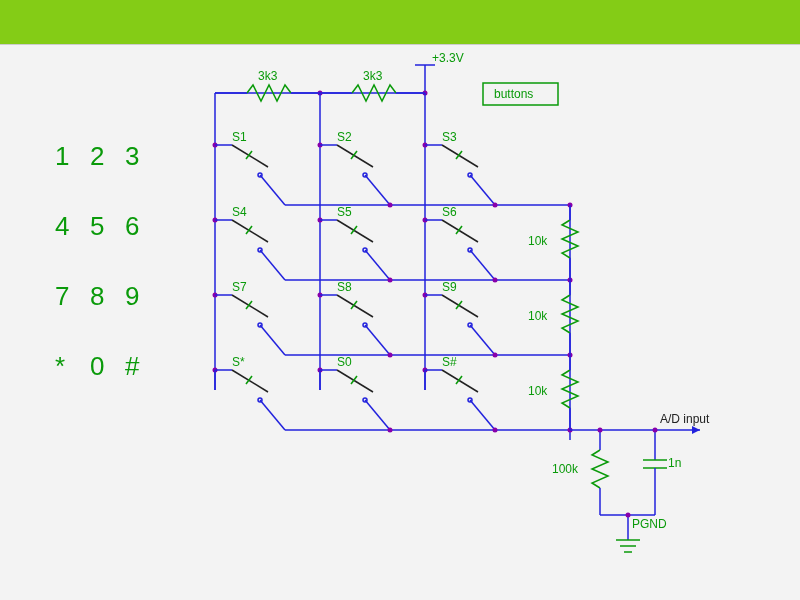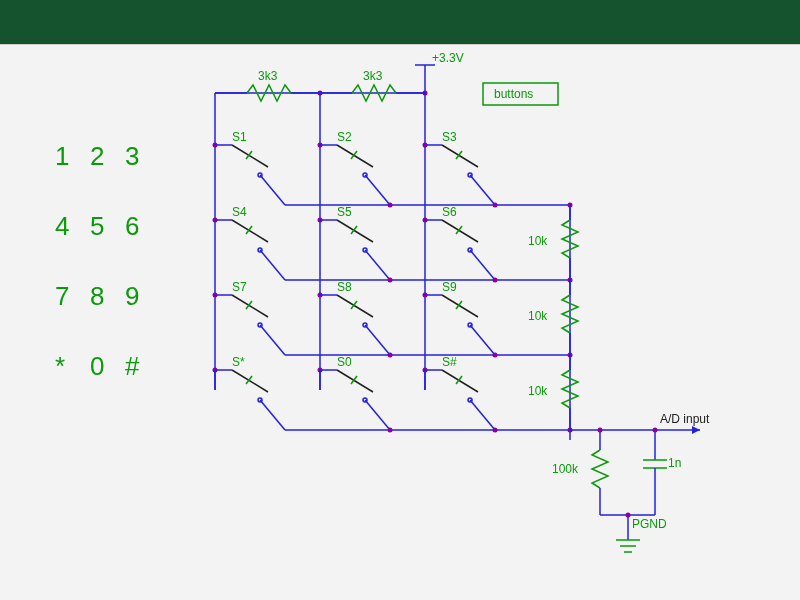--- a/index.html
+++ b/index.html
@@ -1,16 +1,16 @@
 <!DOCTYPE html>
 <html><head>
 <meta charset="utf-8">
 <style>
   html,body{margin:0;padding:0;background:#f0f0f0;font-family:Arial,Helvetica,sans-serif}
-  .page{width:800px;height:600px;position:relative;background:#14532d}
+  .page{width:800px;height:600px;position:relative;background:#84cc16}
   .sheet{position:absolute;left:0;top:44px;width:800px;height:556px;background:#f3f3f3;border-top:1px solid #ccc}
   svg{position:absolute;left:0;top:0}
   .grn{fill:#0a9a0a}
   .grns{stroke:#0a9a0a}
   .blu{stroke:#2222dd}
   .blk{stroke:#222}
   .txt{font-family:Arial,Helvetica,sans-serif}
 </style>
 </head>
 <body>

